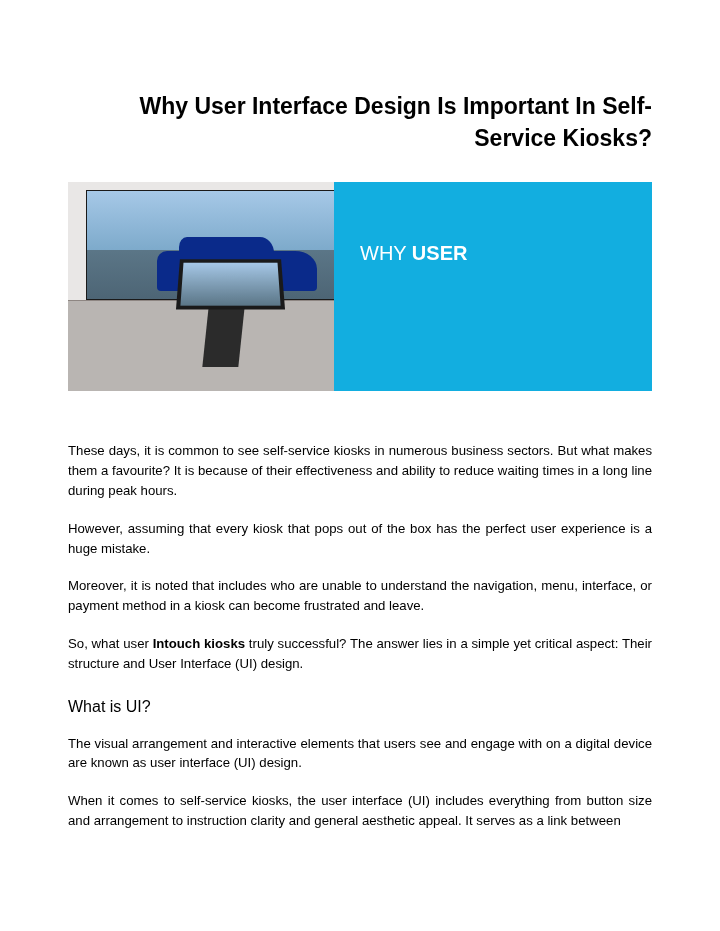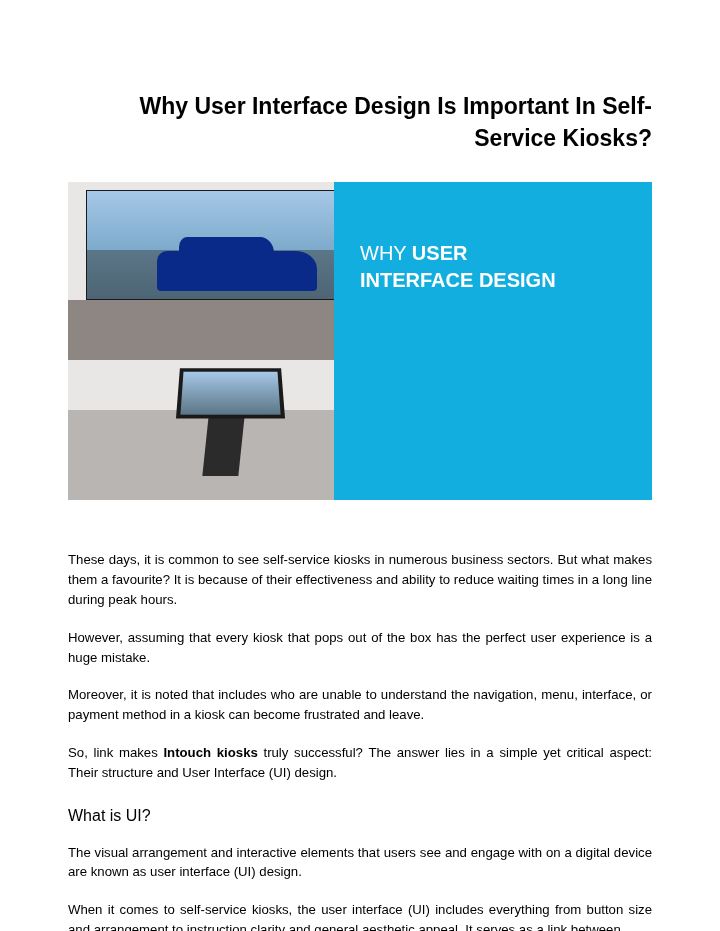--- a/index.html
+++ b/index.html
@@ -13,21 +13,21 @@
   }
   h1.title {
     font-size: 23px;
     font-weight: 700;
     text-align: right;
     line-height: 1.4;
     margin-bottom: 28px;
   }
   .hero {
     width: 100%;
-    height: 318px;
+    height: 209px;
     display: flex;
     margin-bottom: 50px;
   }
   .hero-left {
     flex: 1;
     background: #e9e7e6;
     position: relative;
     overflow: hidden;
   }
   .wall-screen {
@@ -114,25 +114,24 @@
     <div class="wall-screen">
       <div class="car"></div>
     </div>
     <div class="pillar"></div>
     <div class="floor"></div>
     <div class="kiosk-stand"></div>
     <div class="kiosk-screen"></div>
   </div>
   <div class="hero-right">
     <div><span>WHY </span><span class="b">USER</span></div>
-    <div class="b">INTERFACE DESIGN</div>
   </div>
 </div>
 
 <p class="para">These days, it is common to see self-service kiosks in numerous business sectors. But what makes them a favourite? It is because of their effectiveness and ability to reduce waiting times in a long line during peak hours.</p>
 <p class="para">However, assuming that every kiosk that pops out of the box has the perfect user experience is a huge mistake.</p>
 <p class="para">Moreover, it is noted that includes who are unable to understand the navigation, menu, interface, or payment method in a kiosk can become frustrated and leave.</p>
-<p class="para"><span>So, link makes </span><strong>Intouch kiosks</strong><span> truly successful? The answer lies in a simple yet critical aspect: Their structure and User Interface (UI) design.</span></p>
+<p class="para"><span>So, what user </span><strong>Intouch kiosks</strong><span> truly successful? The answer lies in a simple yet critical aspect: Their structure and User Interface (UI) design.</span></p>
 
 <h2 class="section">What is UI?</h2>
 
 <p class="para">The visual arrangement and interactive elements that users see and engage with on a digital device are known as user interface (UI) design.</p>
 <p class="para">When it comes to self-service kiosks, the user interface (UI) includes everything from button size and arrangement to instruction clarity and general aesthetic appeal. It serves as a link between</p>
 
 </body></html>

